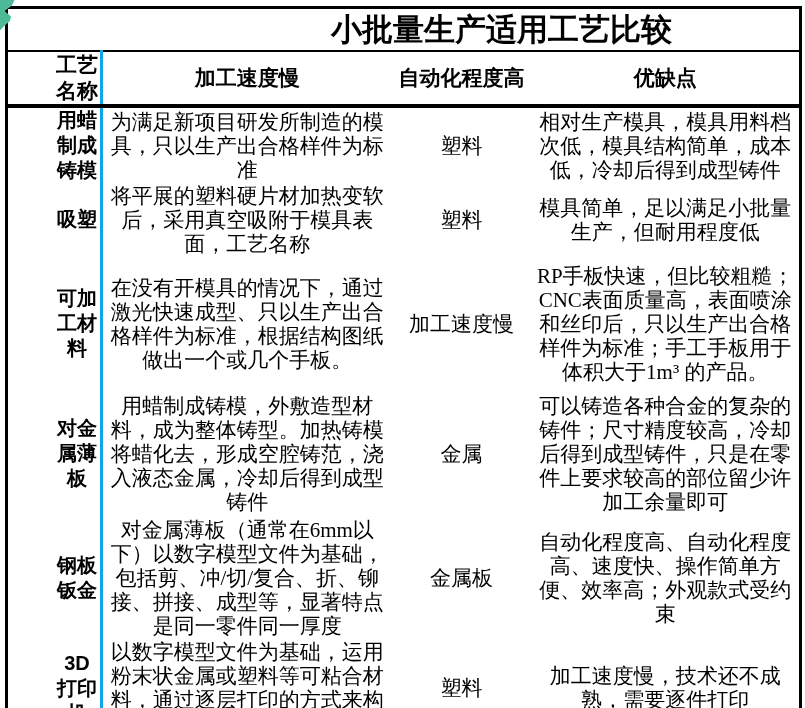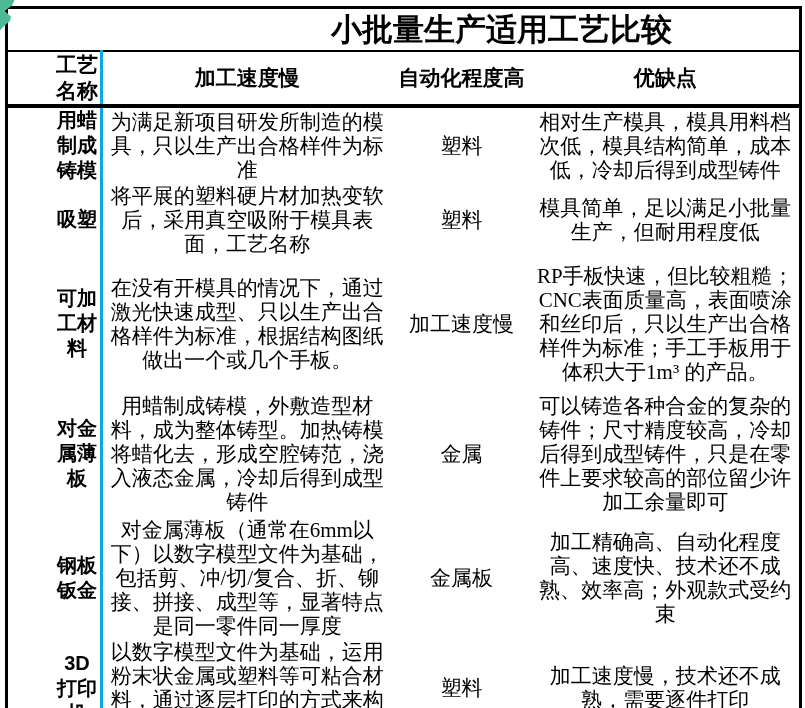--- a/index.html
+++ b/index.html
@@ -95,21 +95,21 @@
       <td class="col-name">对金属薄板</td>
       <td class="body-cell intro-cell">用蜡制成铸模，外敷造型材料，成为整体铸型。加热铸模将蜡化去，形成空腔铸范，浇入液态金属，冷却后得到成型铸件</td>
       <td class="body-cell">金属</td>
       <td class="body-cell pros-cell">可以铸造各种合金的复杂的铸件；尺寸精度较高，冷却后得到成型铸件，只是在零件上要求较高的部位留少许加工余量即可</td>
     </tr>
 
     <tr class="r5">
       <td class="col-name">钢板钣金</td>
       <td class="body-cell intro-cell">对金属薄板（通常在6mm以下）以数字模型文件为基础，包括剪、冲/切/复合、折、铆接、拼接、成型等，显著特点是同一零件同一厚度</td>
       <td class="body-cell">金属板</td>
-      <td class="body-cell pros-cell">加工精确高、自动化程度高、速度快、技术还不成熟、效率高；外观款式受约束</td>
+      <td class="body-cell pros-cell">自动化程度高、自动化程度高、速度快、操作简单方便、效率高；外观款式受约束</td>
     </tr>
 
     <tr class="r6">
       <td class="col-name">3D打印机</td>
       <td class="body-cell intro-cell">以数字模型文件为基础，运用粉末状金属或塑料等可粘合材料，通过逐层打印的方式来构造物体的技术。</td>
       <td class="body-cell">塑料</td>
       <td class="body-cell pros-cell">加工速度慢，技术还不成熟，需要逐件打印</td>
     </tr>
   </tbody>
     </table>

